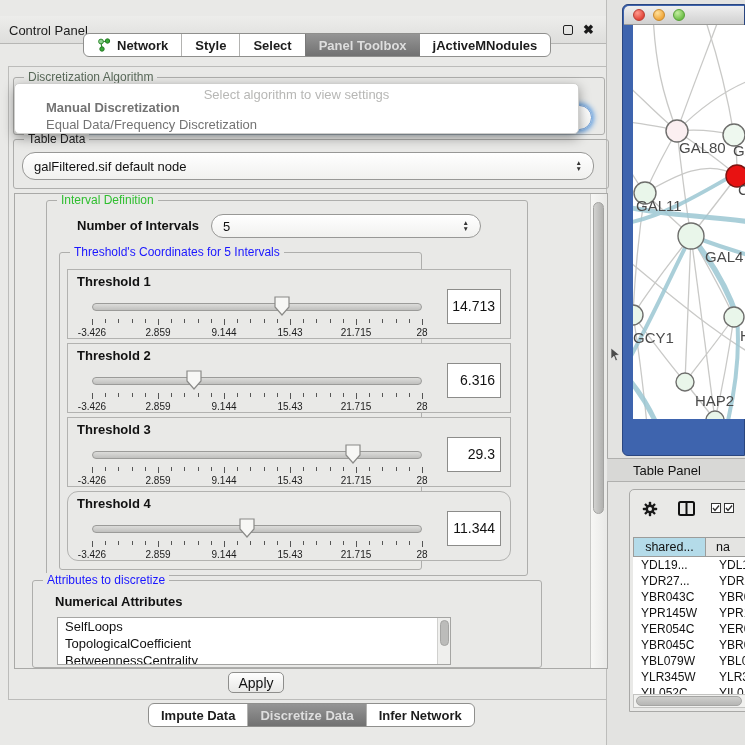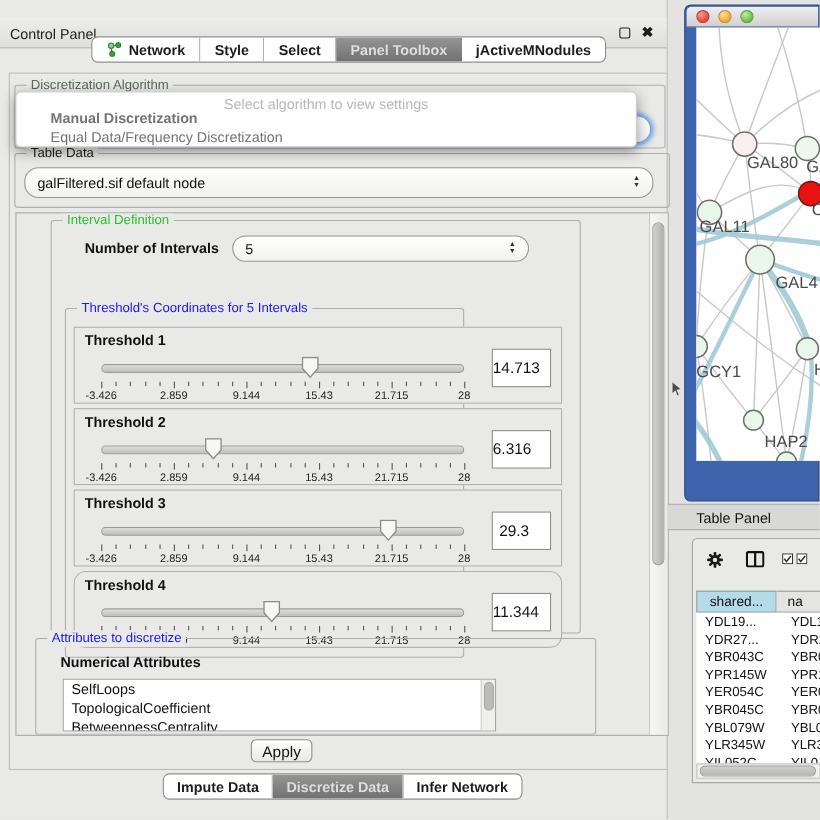--- a/index.html
+++ b/index.html
@@ -53,21 +53,21 @@
   .t-track{position:absolute;left:24px;top:33px;width:330px;height:8px;border:1px solid #9b9b99;border-radius:4px;
     background:linear-gradient(#dcdcda,#c0c0be);}
   .t-thumb{position:absolute;top:26px;width:16px;height:20px;margin-left:-8px;}
   .t-ticks{position:absolute;left:24px;top:49px;width:330px;height:7px;}
   .tick{position:absolute;top:0;width:1px;background:#555;}
   .tick.minor{height:4px;}
   .tick.major{height:6px;}
   .t-ticklabels{position:absolute;left:24px;top:57px;width:330px;height:11px;}
   .tlab{position:absolute;transform:translateX(-50%);font-size:10px;font-weight:normal;color:#1c1c1c;white-space:nowrap;}
   .t-value{position:absolute;right:9px;top:19px;width:54px;height:35px;background:#fff;border:1px solid #8c8c8a;
-    font-size:14px;color:#111;text-align:right;line-height:33px;padding-right:19px;}
+    font-size:14px;color:#111;text-align:right;line-height:33px;padding-right:5px;}
 
   
   #attr-list{position:absolute;left:24px;top:36px;width:394px;height:48px;background:#fff;border:1px solid #a5a5a3;overflow:hidden;}
   .attr-item{font-size:13px;color:#111;line-height:17px;padding-left:7px;white-space:nowrap;}
   #attr-scroll{position:absolute;right:0;top:0;bottom:0;width:13px;background:#efefed;border-left:1px solid #d0d0ce;}
   #attr-thumb{position:absolute;left:1.5px;top:2px;width:9px;height:26px;background:#bcbcba;border:1px solid #a5a5a3;border-radius:5px;}
 
   #apply-btn{position:absolute;left:219px;top:605px;width:56px;height:21px;background:linear-gradient(#fefefe,#e8e8e6);
     border:1px solid #8e8e8c;border-radius:5px;font-size:14px;color:#111;text-align:center;line-height:19px;}
 
@@ -179,21 +179,21 @@
         <span class="gtitle" style="color: rgb(47, 190, 47);">Interval Definition</span>
         <span class="abs" style="left:30px;top:17px;font-size:13px;font-weight:bold;color:#111;">Number of Intervals</span>
         <div class="combo" style="left:164px;top:13px;width:270px;height:24px;">
           <span>5</span>
           <span class="stepper">
             <span>▲</span>
               <span>▼</span>
           </span>
         </div>
 
-        <div class="group" id="thresholds" style="left:12px;top:51px;width:363px;height:318px;margin-top:28px;">
+        <div class="group" id="thresholds" style="left:12px;top:51px;width:363px;height:318px;">
           <span class="gtitle" style="color: rgb(26, 22, 255);">Threshold's Coordinates for 5 Intervals</span>
 
         <div class="t-box" style="top: 16px;">
               <div class="t-label">Threshold 1</div>
               <div class="t-track"></div>
               <div class="t-thumb" style="left: 214.475px;"><svg width="16" height="20" viewBox="0 0 16 20">
                   <path d="M1,1 L15,1 L15,11 L8,19 L1,11 Z" fill="#f7f7f5" stroke="#8a8a88" stroke-width="1.2"></path>
                 </svg></div>
               <div class="t-ticks">
                 <div class="tick major" style="left: 0%;"></div>

